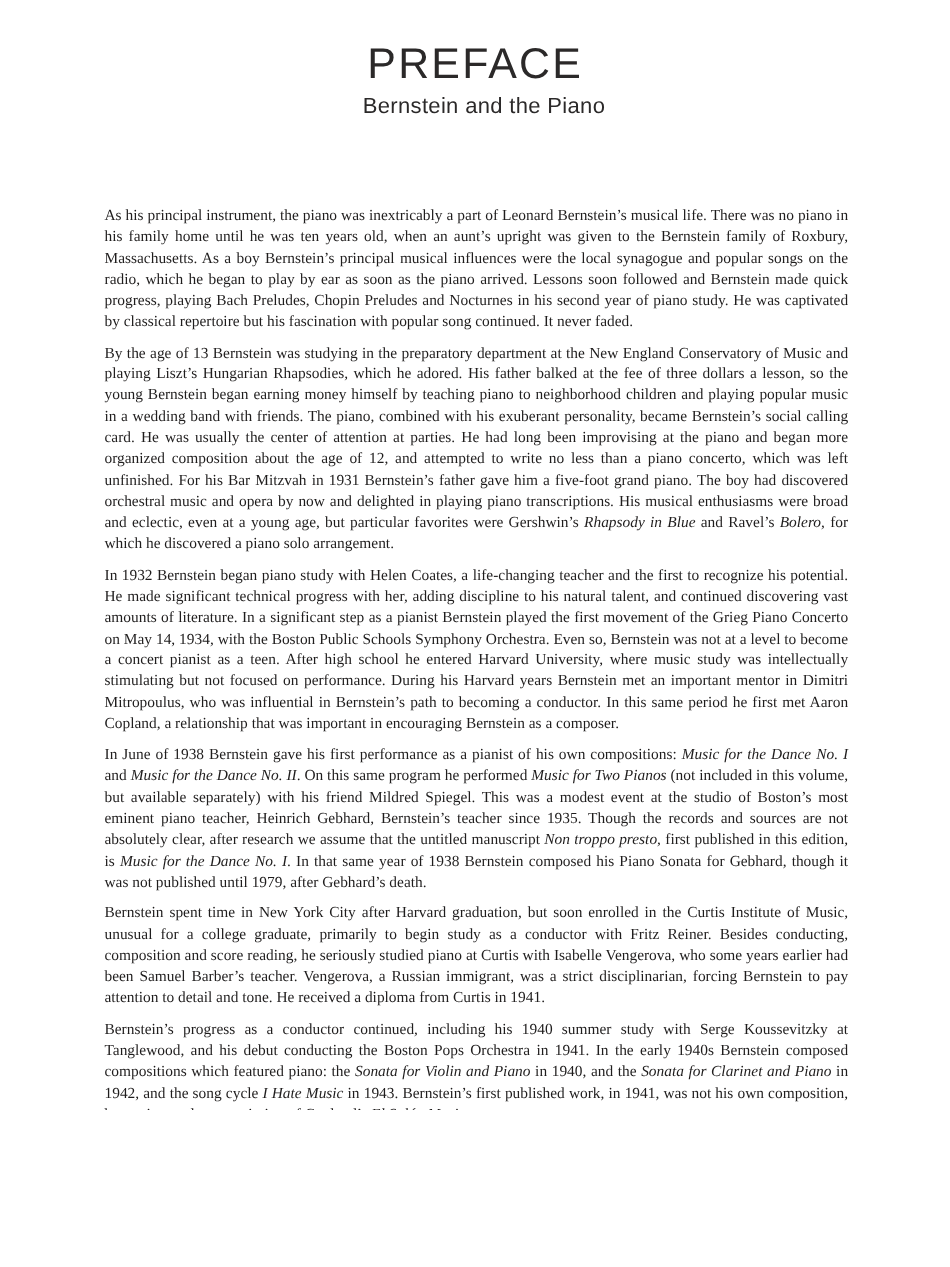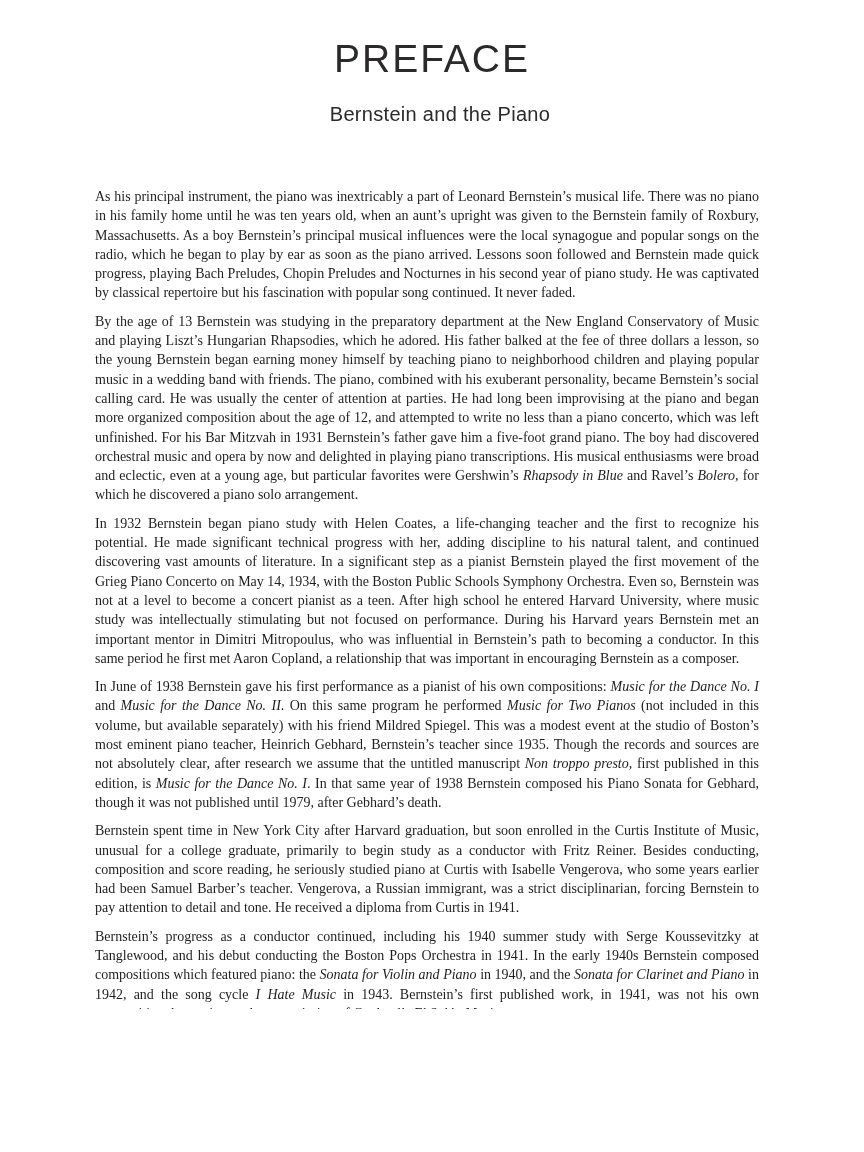--- a/index.html
+++ b/index.html
@@ -27,36 +27,36 @@
     font-weight: 300;
     font-size: 39px;
     letter-spacing: 2px;
     line-height: 1.1;
     margin: 0;
   }
   .subtitle {
     font-family: "Liberation Sans", sans-serif;
     font-weight: 400;
     font-size: 20px;
-    margin-top: 22px;
+    margin-top: 5px;
     letter-spacing: 0.3px;
     padding-left: 16px;
   }
   .body-text {
     position: absolute;
     top: 187px;
     left: 95px;
     width: 676px;
     font-family: "Liberation Serif", serif;
     font-size: 14px;
     line-height: 19.3px;
     color: #1f1d1d;
   }
   .body-text p {
-    margin: 0 12px 9px 0;
+    margin: 0 0 9px 0;
     text-align: justify;
     font-family: Liberation Serif, serif;
   }
   .footer {
     position: absolute;
     top: 1102px;
     left: 4px;
     width: 100%;
     text-align: center;
     font-family: "Liberation Serif", serif;

